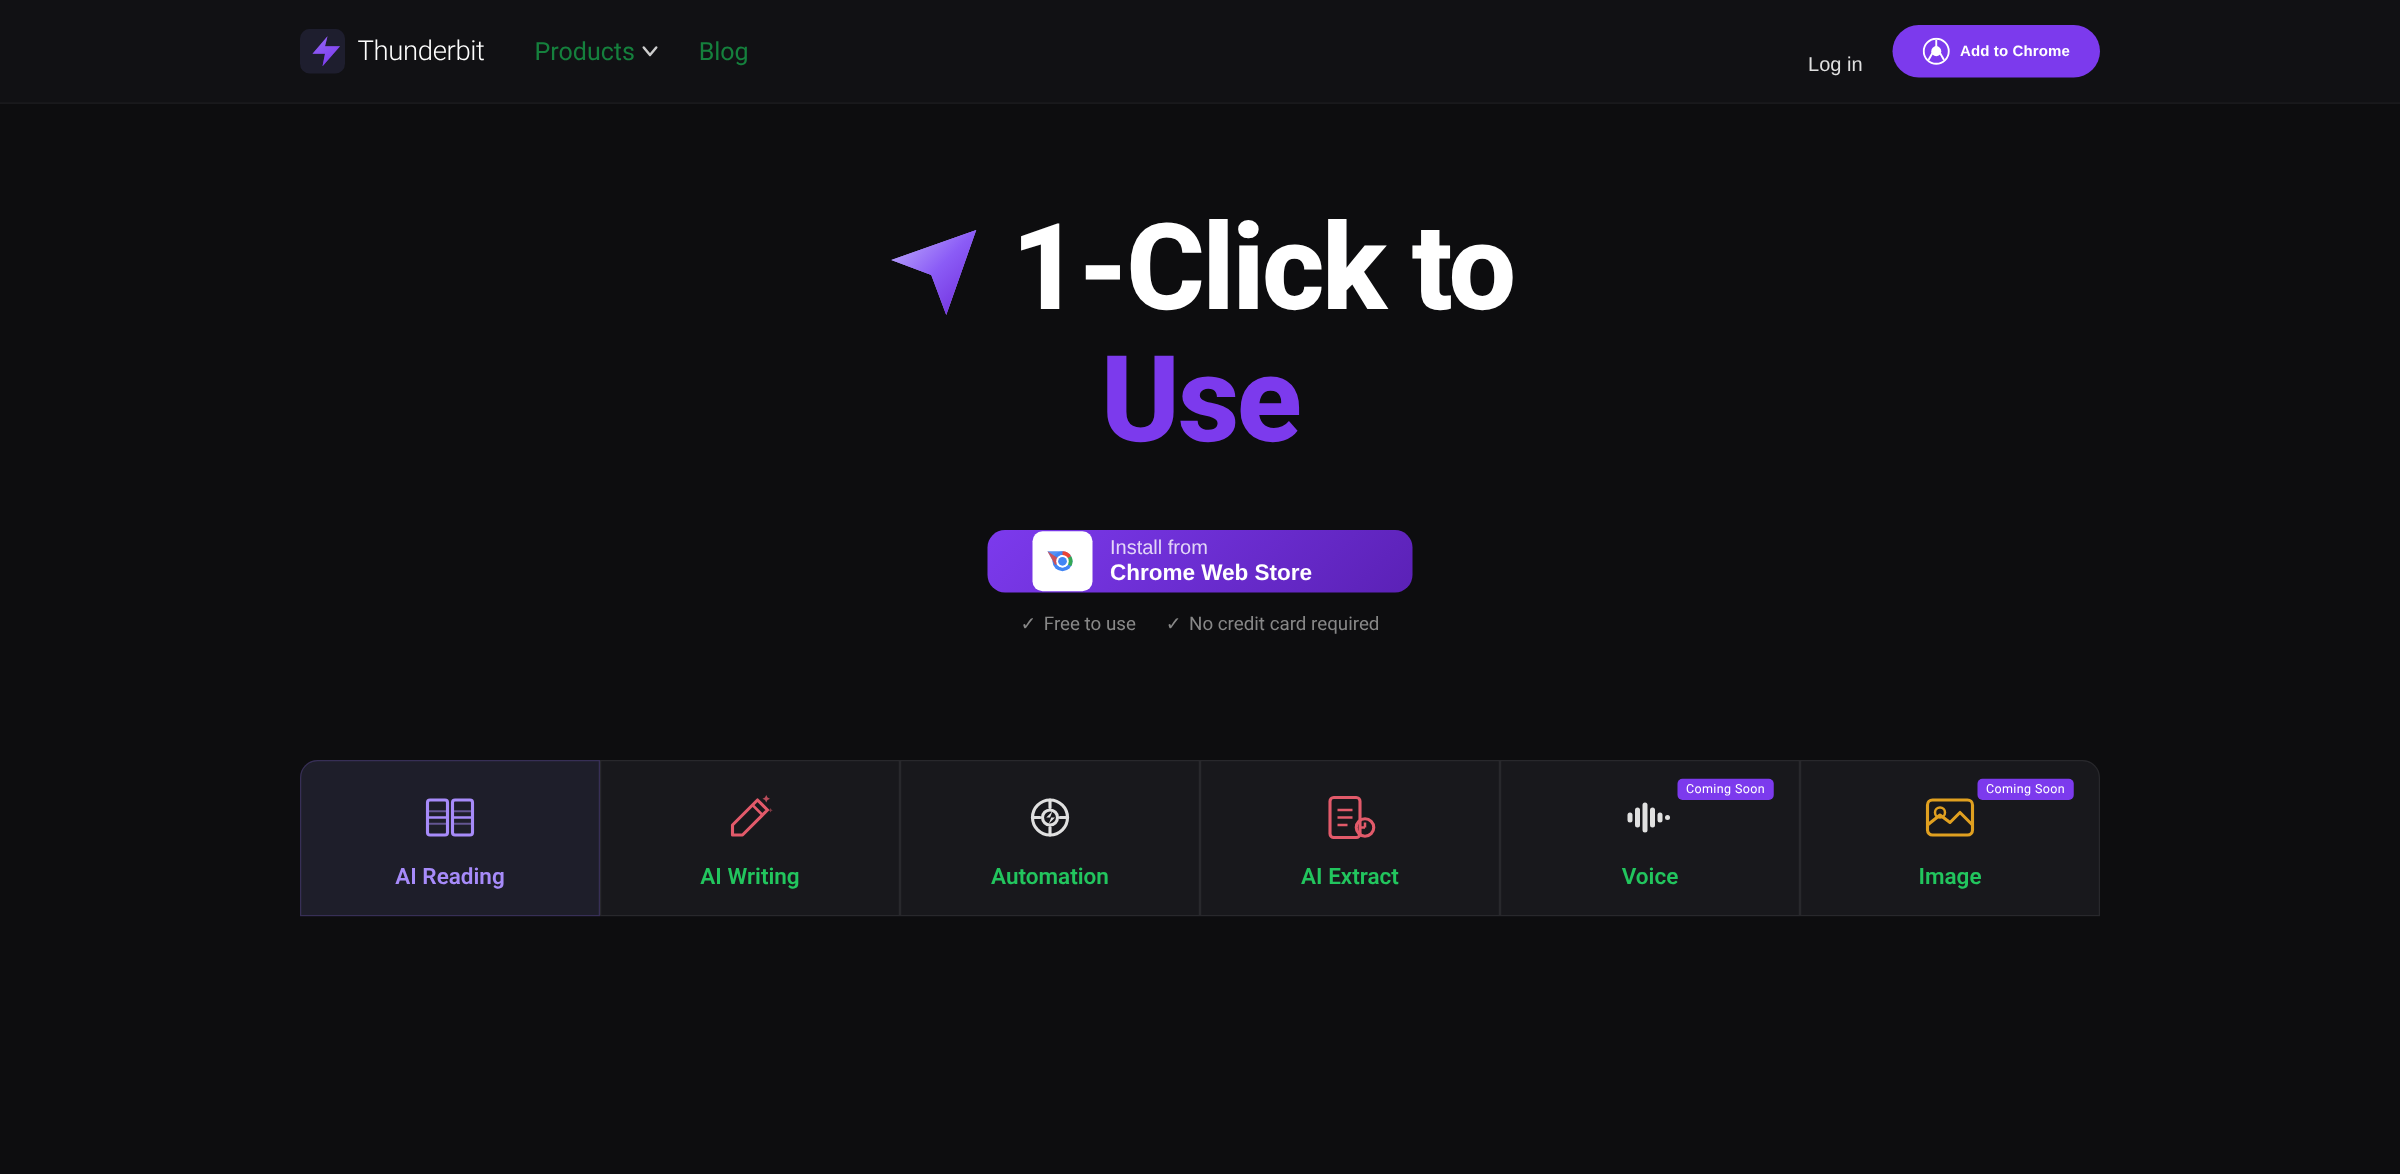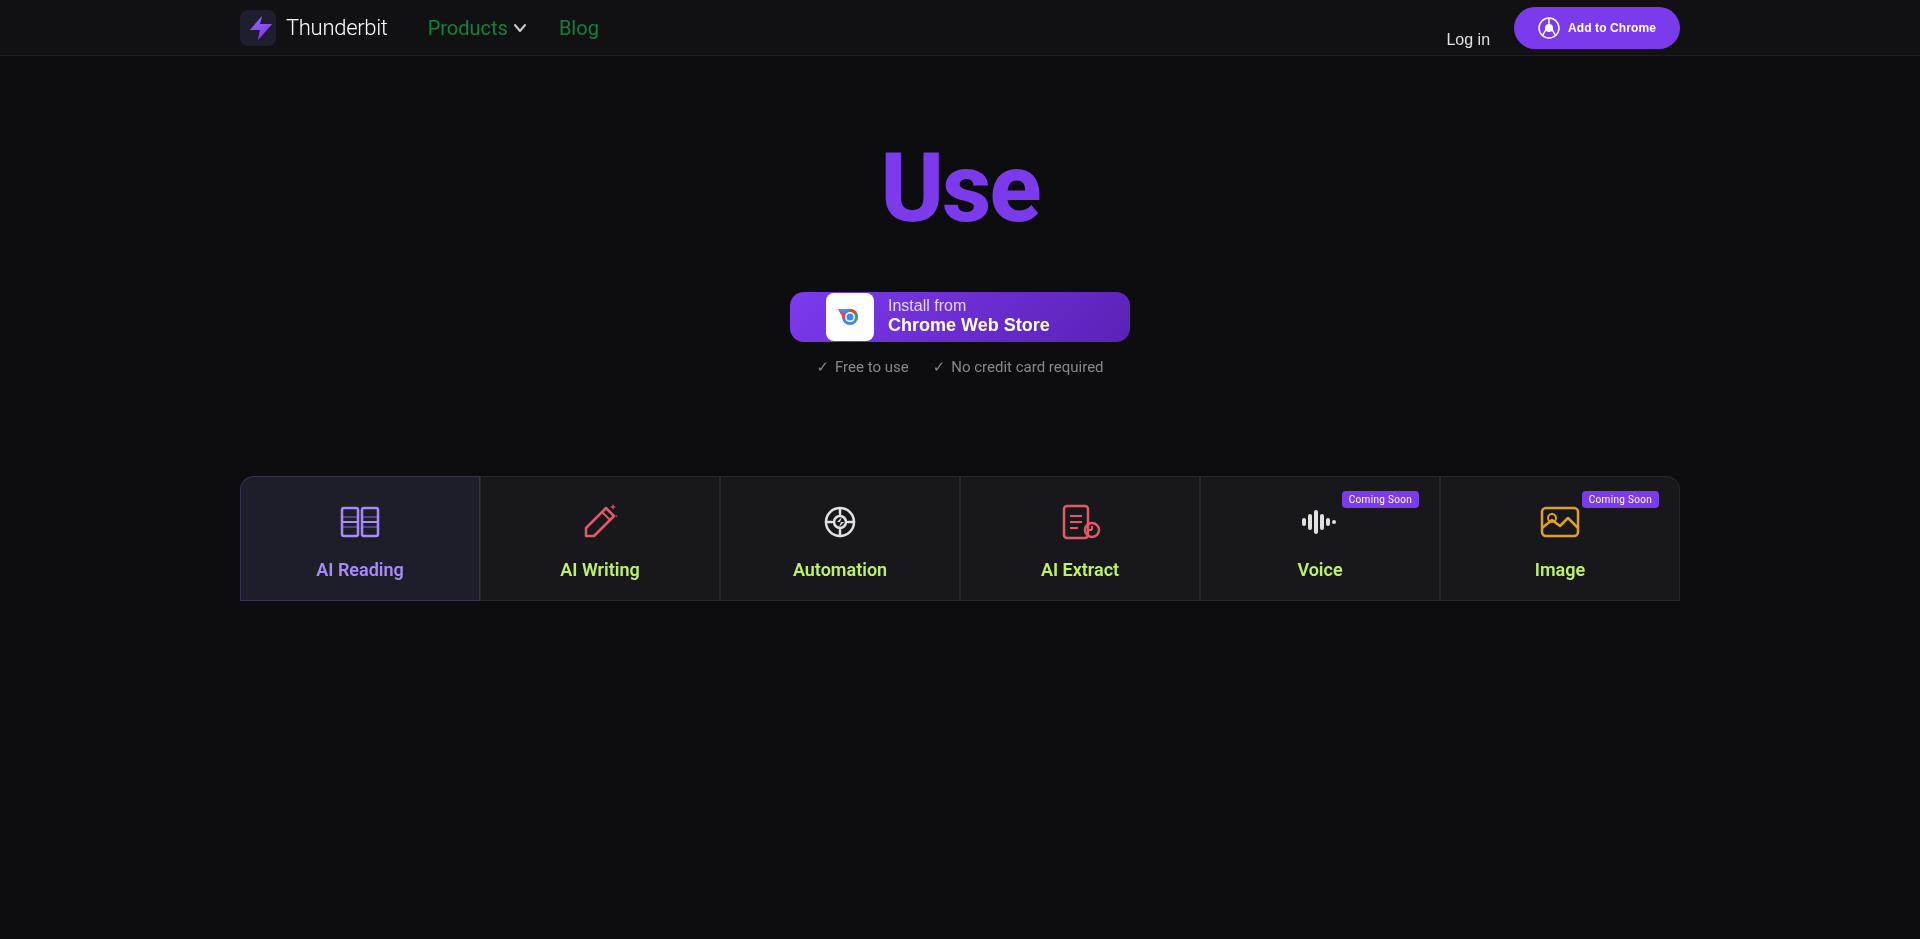--- a/index.html
+++ b/index.html
@@ -16,21 +16,21 @@
       min-height: 939px;
       overflow-x: hidden;
     }
 
     
     .navbar {
       display: flex;
       align-items: center;
       justify-content: space-between;
       padding: 0 240px;
-      height: 56px;
+      height: 83px;
       background-color: #111114;
       border-bottom: 1px solid rgba(255,255,255,0.06);
     }
 
     .navbar-left {
       display: flex;
       align-items: center;
       gap: 40px;
     }
 
@@ -261,21 +261,21 @@
       width: 50px;
       height: 50px;
       display: flex;
       align-items: center;
       justify-content: center;
     }
 
     .feature-label {
       font-size: 18px;
       font-weight: 600;
-      color: #bef264;
+      color: #22c55e;
     }
 
     .feature-card:first-child .feature-label {
       color: #a78bfa;
     }
 
     .coming-soon-badge {
       position: absolute;
       top: 14px;
       right: 20px;
@@ -333,20 +333,36 @@
         <path d="M11 7 L17.2 18" stroke="white" stroke-width="1.5"></path>
         <path d="M11 7 L4.8 18" stroke="white" stroke-width="1.5"></path>
       </svg>
       <span>Add to Chrome</span>
     </button>
   </div>
 </nav>
 
 <section class="hero">
   <div class="hero-title">
+    <div class="hero-title-line1">
+
+      <svg class="paper-plane-icon" viewBox="0 0 80 80" fill="none" xmlns="http://www.w3.org/2000/svg">
+        <path d="M72 8L4 32L36 44L48 76L72 8Z" fill="#a78bfa"></path>
+        <path d="M36 44L54 26" stroke="#7c3aed" stroke-width="2"></path>
+        <path d="M4 32L36 44L48 76L72 8L4 32Z" fill="url(#planegrad)"></path>
+        <defs>
+          <linearGradient id="planegrad" x1="4" y1="8" x2="72" y2="76" gradientUnits="userSpaceOnUse">
+            <stop stop-color="#c4b5fd"></stop>
+            <stop offset="0.5" stop-color="#8b5cf6"></stop>
+            <stop offset="1" stop-color="#6d28d9"></stop>
+          </linearGradient>
+        </defs>
+      </svg>
+      <span>1-Click to</span>
+    </div>
     <div>
       <span class="hero-title-use">Use</span>
     </div>
   </div>
 
   <div class="cta-wrapper">
     <button class="install-btn">
 
       <div class="chrome-store-icon">
         <svg width="38" height="38" viewBox="0 0 38 38" fill="none" xmlns="http://www.w3.org/2000/svg">

